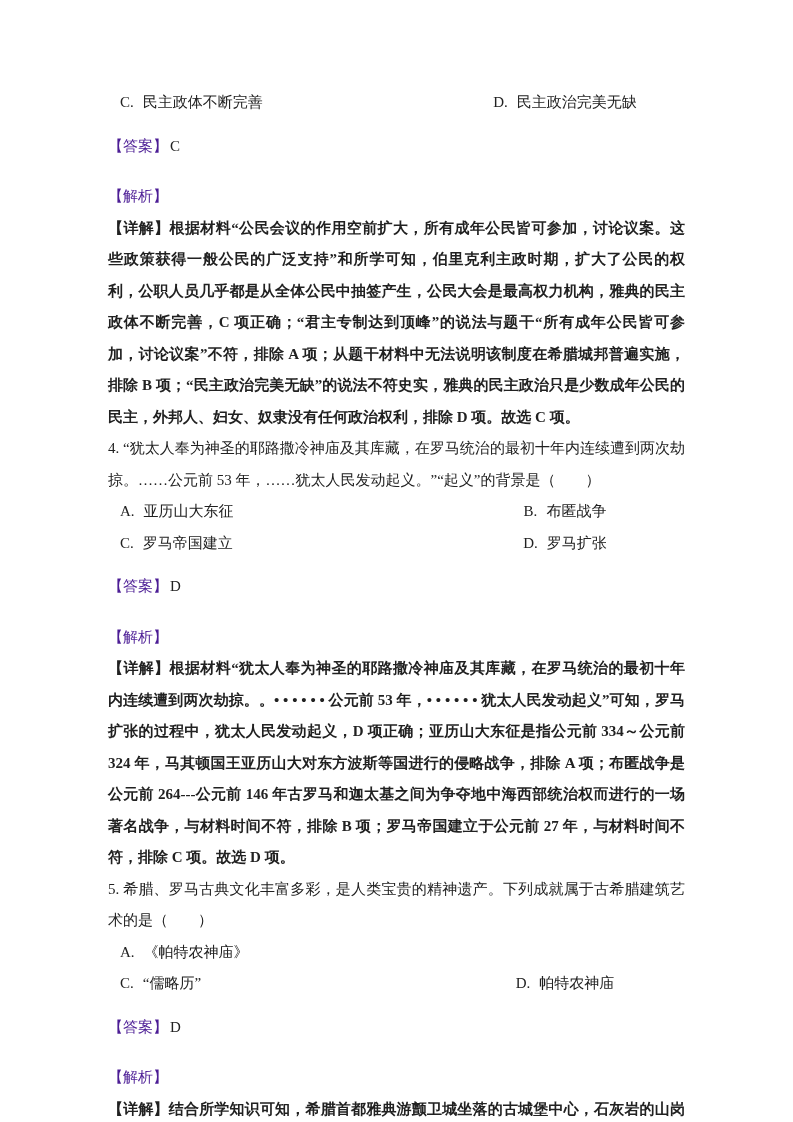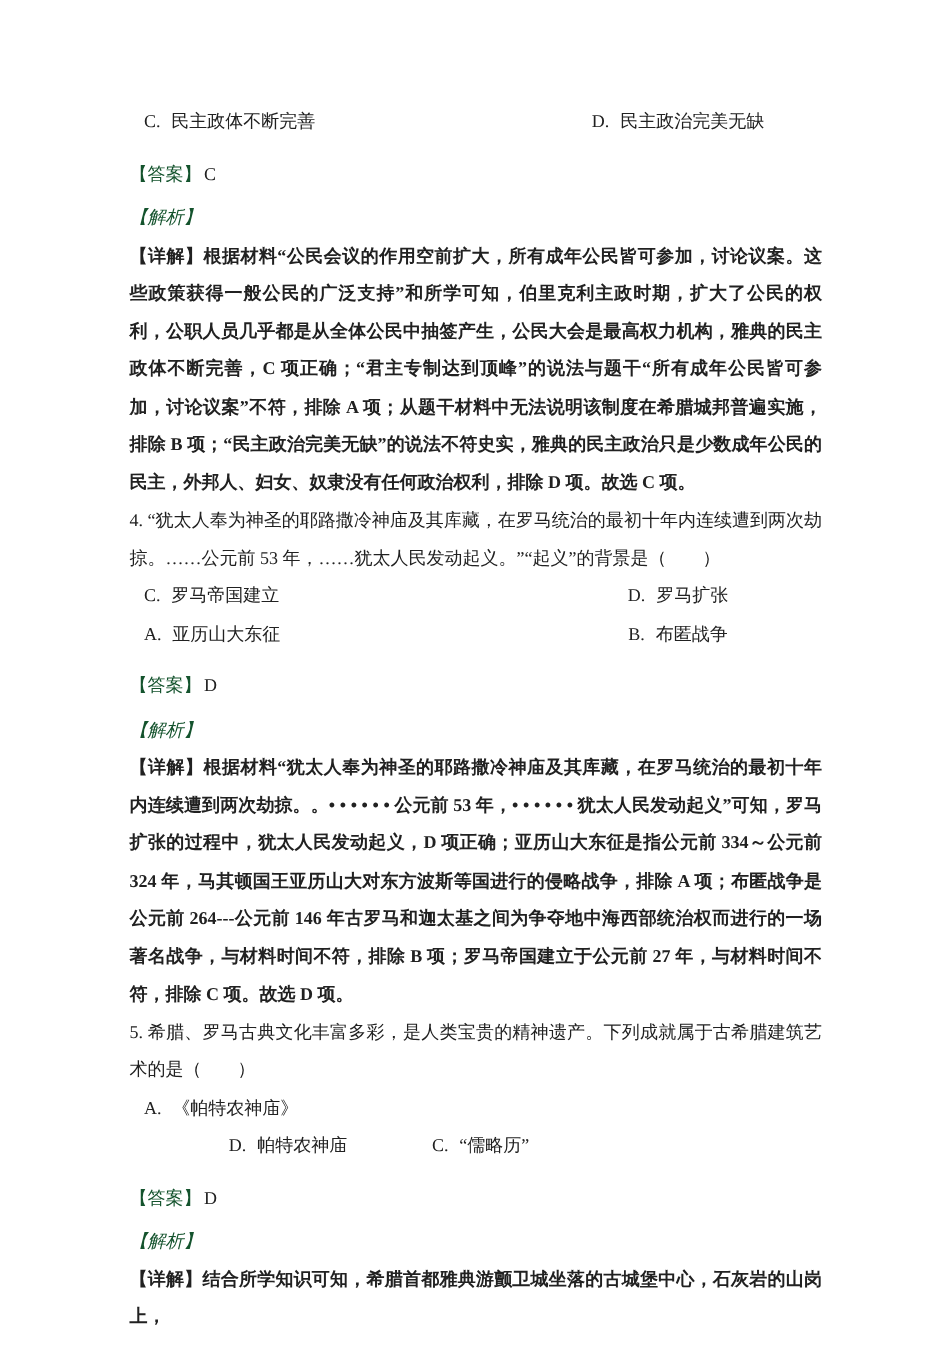--- a/index.html
+++ b/index.html
@@ -35,22 +35,22 @@
     padding-left: 12px;
     margin: 0;
   }
   .opt-cell {
     white-space: nowrap;
   }
   .opt-cell.left  { width: 325px; }
   .opt-cell.right { flex: 1; text-align: center; }
   .opt-letter { margin-right: 9px; }
   .answer-line { margin-top: 12px; }
-  .analysis-line { margin-top: 5px; font-style: italic; }
-  .tag { color: #14532d; }
+  .analysis-line { margin-top: 19px; }
+  .tag { color: #4c1d95; }
   .answer-value { color: #212121; margin-left: 2px; }
 </style>
 </head>
 <body>
 
 <div class="page">
 
   <div class="opt-row">
     <span class="opt-cell left">
       <span class="opt-letter">C.</span><span>民主政体不断完善</span>
@@ -67,33 +67,33 @@
   <div class="analysis-line">
     <span class="tag">【解析】</span>
   </div>
 
   <p class="para">【详解】根据材料“公民会议的作用空前扩大，所有成年公民皆可参加，讨论议案。这些政策获得一般公民的广泛支持”和所学可知，伯里克利主政时期，扩大了公民的权利，公职人员几乎都是从全体公民中抽签产生，公民大会是最高权力机构，雅典的民主政体不断完善，C 项正确；“君主专制达到顶峰”的说法与题干“所有成年公民皆可参加，讨论议案”不符，排除 A 项；从题干材料中无法说明该制度在希腊城邦普遍实施，排除 B 项；“民主政治完美无缺”的说法不符史实，雅典的民主政治只是少数成年公民的民主，外邦人、妇女、奴隶没有任何政治权利，排除 D 项。故选 C 项。</p>
 
   <p class="stem">4. “犹太人奉为神圣的耶路撒冷神庙及其库藏，在罗马统治的最初十年内连续遭到两次劫掠。……公元前 53 年，……犹太人民发动起义。”“起义”的背景是（　　）</p>
 
   <div class="opt-row">
     <span class="opt-cell left">
-      <span class="opt-letter">C.</span><span>罗马帝国建立</span>
+      <span class="opt-letter">A.</span><span>亚历山大东征</span>
     </span>
     <span class="opt-cell right">
-      <span class="opt-letter">D.</span><span>罗马扩张</span>
+      <span class="opt-letter">B.</span><span>布匿战争</span>
     </span>
   </div>
 
   <div class="opt-row">
     <span class="opt-cell left">
-      <span class="opt-letter">A.</span><span>亚历山大东征</span>
+      <span class="opt-letter">C.</span><span>罗马帝国建立</span>
     </span>
     <span class="opt-cell right">
-      <span class="opt-letter">B.</span><span>布匿战争</span>
+      <span class="opt-letter">D.</span><span>罗马扩张</span>
     </span>
   </div>
 
   <div class="answer-line">
     <span class="tag">【答案】</span><span class="answer-value">D</span>
   </div>
 
   <div class="analysis-line">
     <span class="tag">【解析】</span>
   </div>
@@ -102,25 +102,25 @@
 
   <p class="stem">5. 希腊、罗马古典文化丰富多彩，是人类宝贵的精神遗产。下列成就属于古希腊建筑艺术的是（　　）</p>
 
   <div class="opt-row">
     <span class="opt-cell left">
       <span class="opt-letter">A.</span><span>《帕特农神庙》</span>
     </span>
   </div>
 
   <div class="opt-row">
+    <span class="opt-cell left">
+      <span class="opt-letter">C.</span><span>“儒略历”</span>
+    </span>
     <span class="opt-cell right">
       <span class="opt-letter">D.</span><span>帕特农神庙</span>
-    </span>
-    <span class="opt-cell left">
-      <span class="opt-letter">C.</span><span>“儒略历”</span>
     </span>
   </div>
 
   <div class="answer-line">
     <span class="tag">【答案】</span><span class="answer-value">D</span>
   </div>
 
   <div class="analysis-line">
     <span class="tag">【解析】</span>
   </div>

